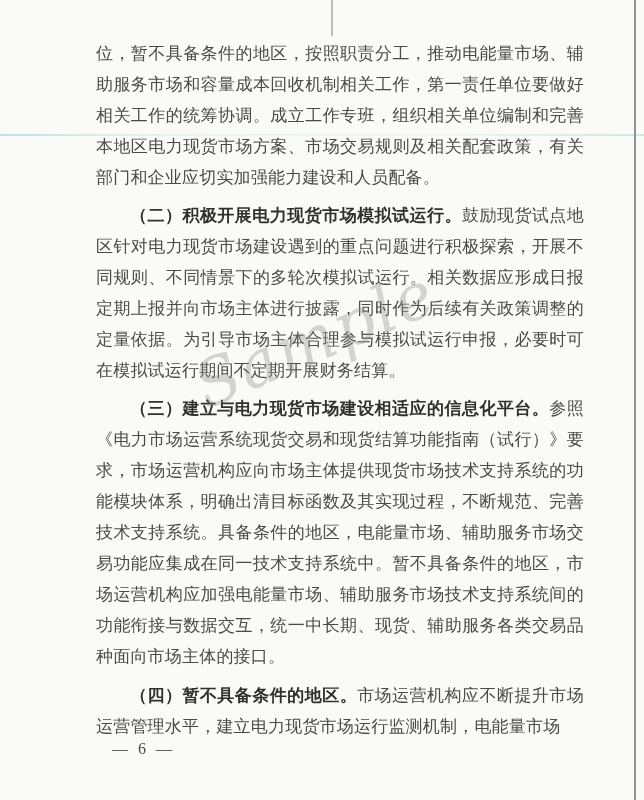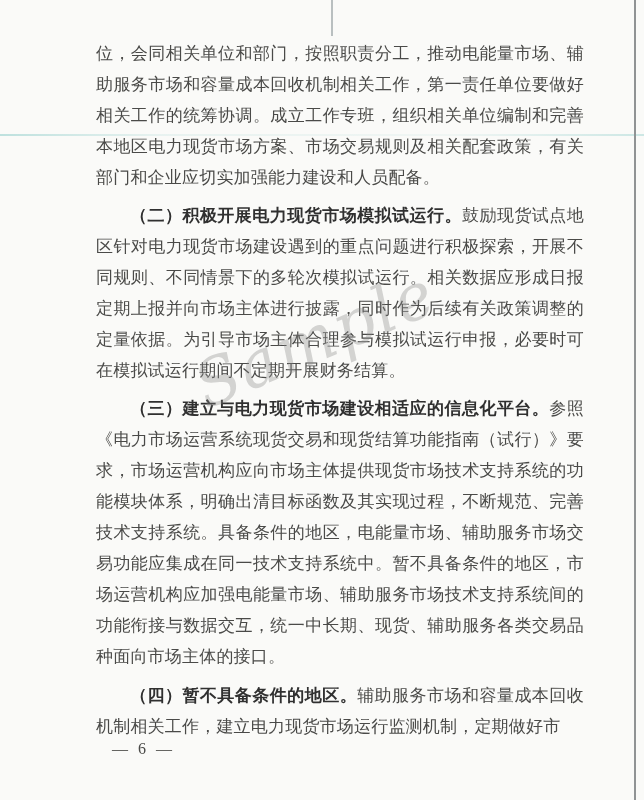--- a/index.html
+++ b/index.html
@@ -106,30 +106,30 @@
 </style>
 </head>
 <body>
 
 <div class="page">
 
   <div class="watermark">Sample</div>
 
   <div class="content">
     <p>
-      <span class="para-heading"></span><span class="para-body">位，会同相关单位和部门，按照职责分工，推动电能量市场、辅助服务市场和容量成本回收机制相关工作，第一责任单位要做好相关工作的统筹协调。成立工作专班，组织相关单位编制和完善本地区电力现货市场方案、市场交易规则及相关配套政策，有关部门和企业应切实加强能力建设和人员配备。</span>
+      <span class="para-heading"></span><span class="para-body">位，暂不具备条件的地区，按照职责分工，推动电能量市场、辅助服务市场和容量成本回收机制相关工作，第一责任单位要做好相关工作的统筹协调。成立工作专班，组织相关单位编制和完善本地区电力现货市场方案、市场交易规则及相关配套政策，有关部门和企业应切实加强能力建设和人员配备。</span>
     </p>
     <p class="indent">
       <span class="para-heading">（二）积极开展电力现货市场模拟试运行。</span><span class="para-body">鼓励现货试点地区针对电力现货市场建设遇到的重点问题进行积极探索，开展不同规则、不同情景下的多轮次模拟试运行。相关数据应形成日报定期上报并向市场主体进行披露，同时作为后续有关政策调整的定量依据。为引导市场主体合理参与模拟试运行申报，必要时可在模拟试运行期间不定期开展财务结算。</span>
     </p>
     <p class="indent">
       <span class="para-heading">（三）建立与电力现货市场建设相适应的信息化平台。</span><span class="para-body">参照《电力市场运营系统现货交易和现货结算功能指南（试行）》要求，市场运营机构应向市场主体提供现货市场技术支持系统的功能模块体系，明确出清目标函数及其实现过程，不断规范、完善技术支持系统。具备条件的地区，电能量市场、辅助服务市场交易功能应集成在同一技术支持系统中。暂不具备条件的地区，市场运营机构应加强电能量市场、辅助服务市场技术支持系统间的功能衔接与数据交互，统一中长期、现货、辅助服务各类交易品种面向市场主体的接口。</span>
     </p>
     <p class="indent">
-      <span class="para-heading">（四）暂不具备条件的地区。</span><span class="para-body">辅助服务市场和容量成本回收机制相关工作，建立电力现货市场运行监测机制，定期做好市</span>
+      <span class="para-heading">（四）暂不具备条件的地区。</span><span class="para-body">市场运营机构应不断提升市场运营管理水平，建立电力现货市场运行监测机制，电能量市场</span>
     </p>
   </div>
 
   <div class="page-number">— 6 —</div>
 
   <div class="artifact-top-line"></div>
   <div class="artifact-scanline"></div>
   <div class="artifact-right-line"></div>
 
 </div>

